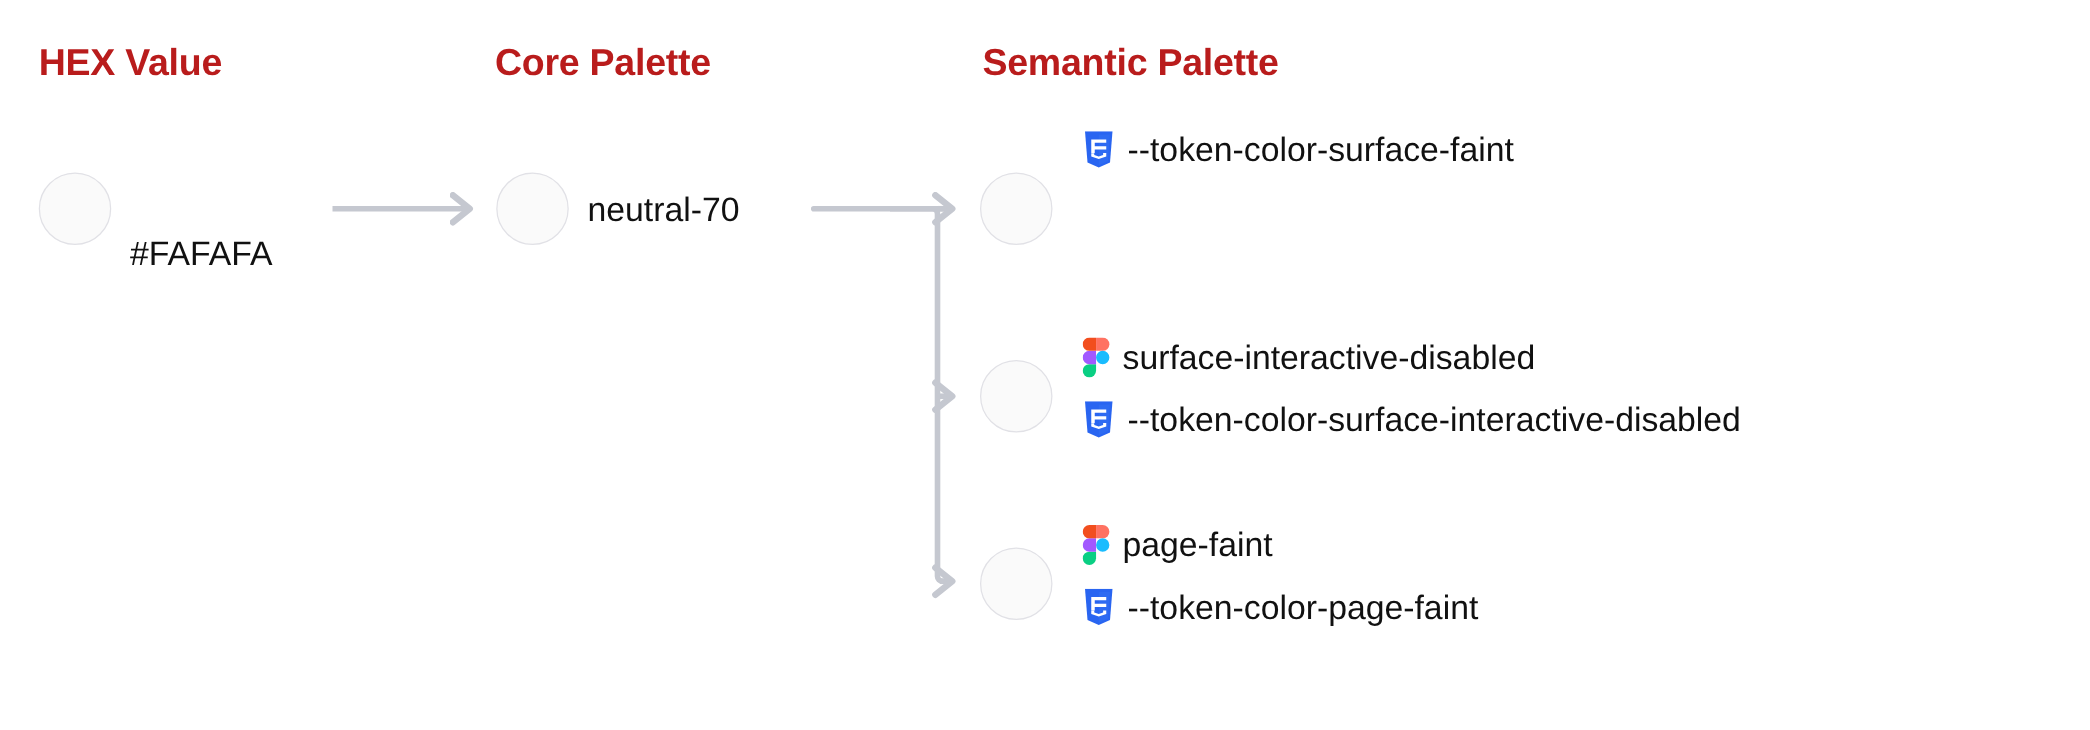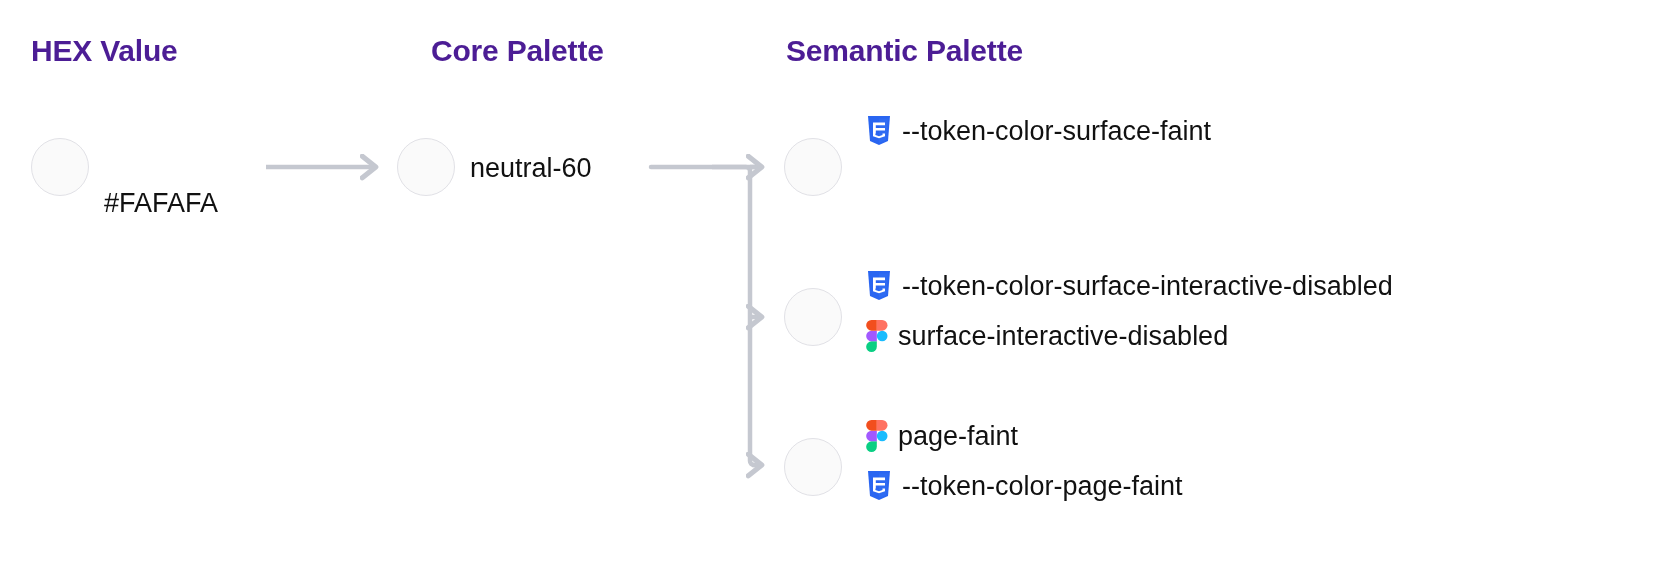--- a/index.html
+++ b/index.html
@@ -21,25 +21,25 @@
     width: 1672px;
     height: 584px;
   }
 
   
   .col-head {
     position: absolute;
     font-size: 30px;
     font-weight: 700;
     letter-spacing: -0.2px;
-    color: #4c1d95;
+    color: #b91c1c;
     white-space: nowrap;
   }
   .col-head.hex      { left: 31px;  top: 34px; }
-  .col-head.core     { left: 396px; top: 34px; margin-left: 35px; }
+  .col-head.core     { left: 396px; top: 34px; }
   .col-head.semantic { left: 786px; top: 34px; text-align: right; }
 
   
   .swatch {
     position: absolute;
     width: 58px;
     height: 58px;
     border-radius: 50%;
     background: #fafafa;
     border: 1px solid #e1e1e6;
@@ -74,21 +74,21 @@
   }
 
   
   .sem-row {
     position: absolute;
     left: 866px;
     display: flex;
     flex-direction: column;
     gap: 14px;
   }
-  .sem-row.r1 { top: 113px; }
+  .sem-row.r1 { top: 102px; }
   .sem-row.r2 { top: 268px; }
   .sem-row.r3 { top: 418px; }
 
   .token-line {
     display: flex;
     align-items: center;
     gap: 10px;
     height: 36px;
   }
   .token-text {
@@ -133,56 +133,56 @@
 
     <line x1="750" y1="317" x2="760" y2="317" stroke="#C5C8D0" stroke-width="4.5" marker-end="url(#arrowhead)"></line>
 
     <line x1="752" y1="465" x2="760" y2="465" stroke="#C5C8D0" stroke-width="4.5" marker-end="url(#arrowhead)"></line>
   </svg>
 
   <div class="swatch hex" style="background: rgb(250, 250, 250);"></div>
   <div class="value-label hex">#FAFAFA</div>
 
   <div class="swatch core" style="background: rgb(250, 250, 250);"></div>
-  <div class="value-label core">neutral-60</div>
+  <div class="value-label core">neutral-70</div>
 
   <div class="swatch s1" style="background: rgb(250, 250, 250);"></div>
   <div class="swatch s2" style="background: rgb(250, 250, 250);"></div>
   <div class="swatch s3" style="background: rgb(250, 250, 250);"></div>
 
   <div class="sem-row r1">
     <div class="token-line">
       <svg class="icon css-icon" viewBox="0 0 26 30" xmlns="http://www.w3.org/2000/svg">
         <path d="M2 0 H24 L22 25 L13 29 L4 25 Z" fill="#2965F1"></path>
         <path d="M13 2.5 H22 L20.3 24 L13 27.2 Z" fill="#2E6BF2"></path>
         <path d="M7 6.5 H19 V9.2 H9.8 V12 H19 V14.6 H9.8 V17.4 H19 V20.2 L13 22.2 L7 20.2 V17.6 H9.4 V19 L13 20.2 L16.5 19 V17.4 H7 Z" fill="#ffffff"></path>
       </svg>
       <span class="token-text">--token-color-surface-faint</span>
     </div>
   </div>
 
   <div class="sem-row r2">
-    <div class="token-line">
-      <svg class="icon css-icon" viewBox="0 0 26 30" xmlns="http://www.w3.org/2000/svg">
-        <path d="M2 0 H24 L22 25 L13 29 L4 25 Z" fill="#2965F1"></path>
-        <path d="M13 2.5 H22 L20.3 24 L13 27.2 Z" fill="#2E6BF2"></path>
-        <path d="M7 6.5 H19 V9.2 H9.8 V12 H19 V14.6 H9.8 V17.4 H19 V20.2 L13 22.2 L7 20.2 V17.6 H9.4 V19 L13 20.2 L16.5 19 V17.4 H7 Z" fill="#ffffff"></path>
-      </svg>
-      <span class="token-text">--token-color-surface-interactive-disabled</span>
-    </div>
     <div class="token-line">
       <svg class="icon figma-icon" viewBox="0 0 22 32" xmlns="http://www.w3.org/2000/svg">
         <path d="M5.5 32a5.33 5.33 0 0 0 5.33-5.33V21.33H5.5a5.33 5.33 0 1 0 0 10.67z" fill="#0ACF83"></path>
         <path d="M0.17 16a5.33 5.33 0 0 1 5.33-5.33h5.33v10.66H5.5A5.33 5.33 0 0 1 .17 16z" fill="#A259FF"></path>
         <path d="M0.17 5.33A5.33 5.33 0 0 1 5.5 0h5.33v10.67H5.5A5.33 5.33 0 0 1 .17 5.33z" fill="#F24E1E"></path>
         <path d="M10.83 0h5.34a5.33 5.33 0 1 1 0 10.67h-5.34V0z" fill="#FF7262"></path>
         <path d="M21.5 16a5.33 5.33 0 1 1-10.67 0 5.33 5.33 0 0 1 10.67 0z" fill="#1ABCFE"></path>
       </svg>
       <span class="token-text">surface-interactive-disabled</span>
     </div>
+    <div class="token-line">
+      <svg class="icon css-icon" viewBox="0 0 26 30" xmlns="http://www.w3.org/2000/svg">
+        <path d="M2 0 H24 L22 25 L13 29 L4 25 Z" fill="#2965F1"></path>
+        <path d="M13 2.5 H22 L20.3 24 L13 27.2 Z" fill="#2E6BF2"></path>
+        <path d="M7 6.5 H19 V9.2 H9.8 V12 H19 V14.6 H9.8 V17.4 H19 V20.2 L13 22.2 L7 20.2 V17.6 H9.4 V19 L13 20.2 L16.5 19 V17.4 H7 Z" fill="#ffffff"></path>
+      </svg>
+      <span class="token-text">--token-color-surface-interactive-disabled</span>
+    </div>
   </div>
 
   <div class="sem-row r3">
     <div class="token-line">
       <svg class="icon figma-icon" viewBox="0 0 22 32" xmlns="http://www.w3.org/2000/svg">
         <path d="M5.5 32a5.33 5.33 0 0 0 5.33-5.33V21.33H5.5a5.33 5.33 0 1 0 0 10.67z" fill="#0ACF83"></path>
         <path d="M0.17 16a5.33 5.33 0 0 1 5.33-5.33h5.33v10.66H5.5A5.33 5.33 0 0 1 .17 16z" fill="#A259FF"></path>
         <path d="M0.17 5.33A5.33 5.33 0 0 1 5.5 0h5.33v10.67H5.5A5.33 5.33 0 0 1 .17 5.33z" fill="#F24E1E"></path>
         <path d="M10.83 0h5.34a5.33 5.33 0 1 1 0 10.67h-5.34V0z" fill="#FF7262"></path>
         <path d="M21.5 16a5.33 5.33 0 1 1-10.67 0 5.33 5.33 0 0 1 10.67 0z" fill="#1ABCFE"></path>

